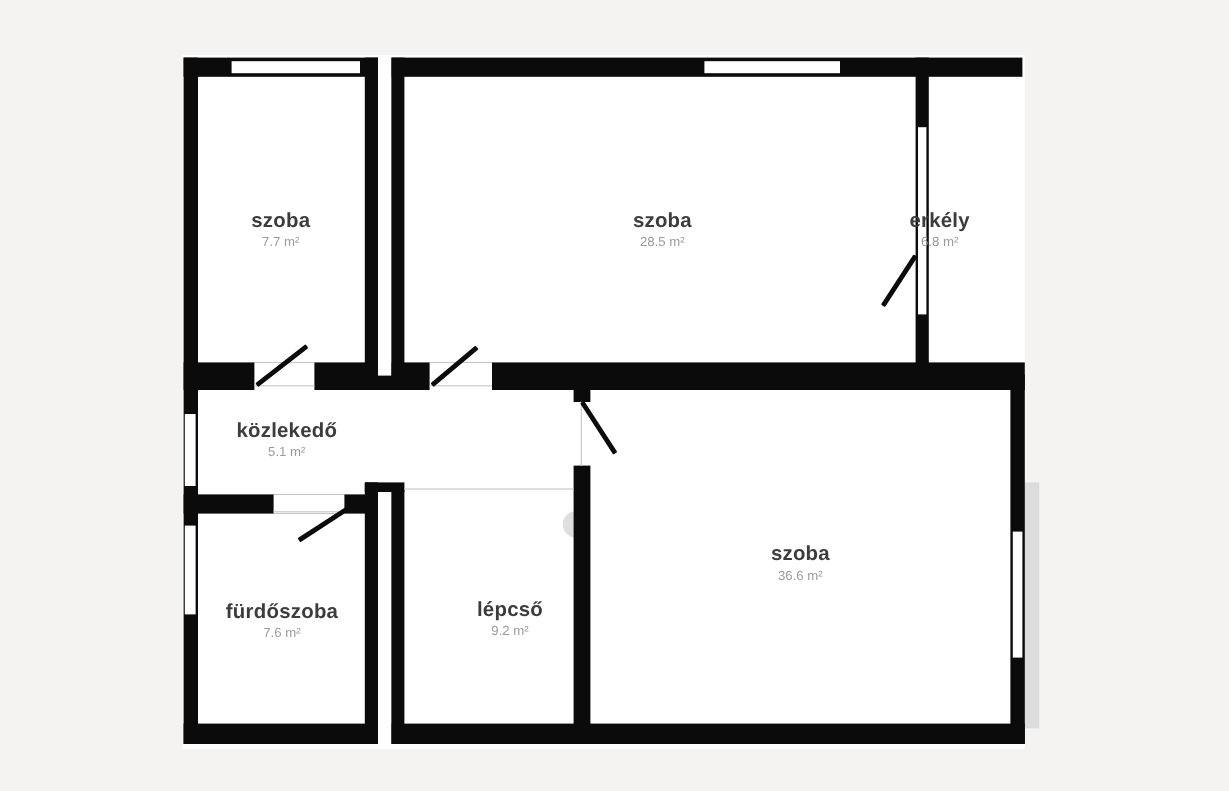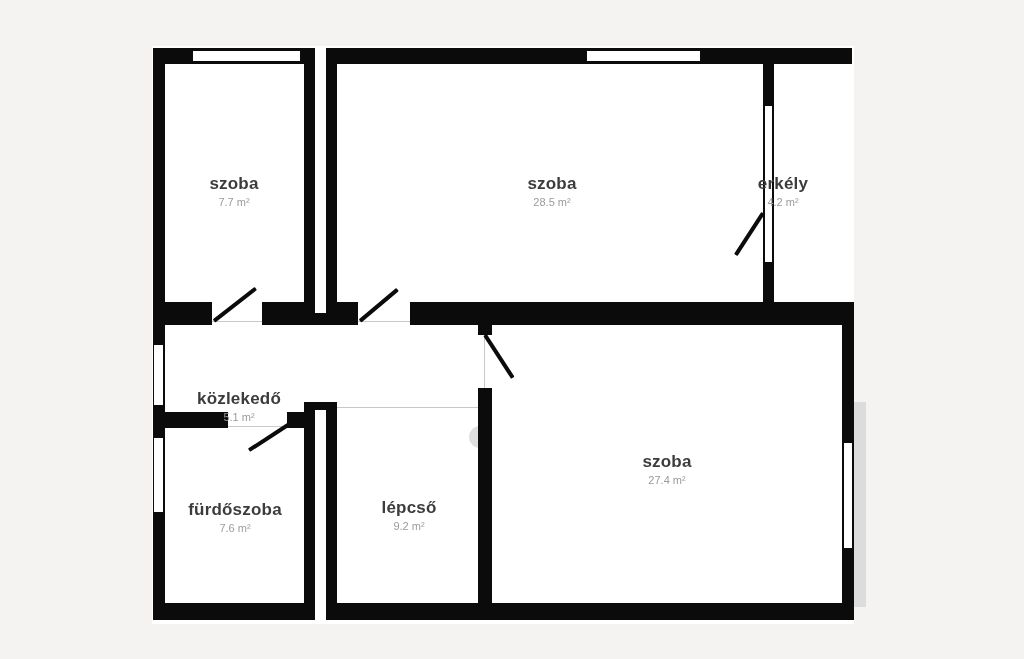--- a/index.html
+++ b/index.html
@@ -87,36 +87,36 @@
     <div class="room-area">7.7 m²</div>
   </div>
 
   <div class="room-label" style="left:552px;top:174px;">
     <div class="room-name">szoba</div>
     <div class="room-area">28.5 m²</div>
   </div>
 
   <div class="room-label" style="left:783px;top:174px;">
     <div class="room-name">erkély</div>
-    <div class="room-area">4.2 m²</div>
+    <div class="room-area">6.8 m²</div>
   </div>
 
-  <div class="room-label" style="left:239px;top:349px;margin-top:40px;">
+  <div class="room-label" style="left:239px;top:349px;">
     <div class="room-name">közlekedő</div>
     <div class="room-area">5.1 m²</div>
   </div>
 
   <div class="room-label" style="left:667px;top:452px;">
     <div class="room-name">szoba</div>
-    <div class="room-area">27.4 m²</div>
+    <div class="room-area">36.6 m²</div>
   </div>
 
   <div class="room-label" style="left:235px;top:500px;">
     <div class="room-name">fürdőszoba</div>
     <div class="room-area">7.6 m²</div>
   </div>
 
-  <div class="room-label" style="left:409px;top:498px;">
+  <div class="room-label" style="left:425px;top:498px;">
     <div class="room-name">lépcső</div>
     <div class="room-area">9.2 m²</div>
   </div>
 
 </div>
 
 </body></html>

